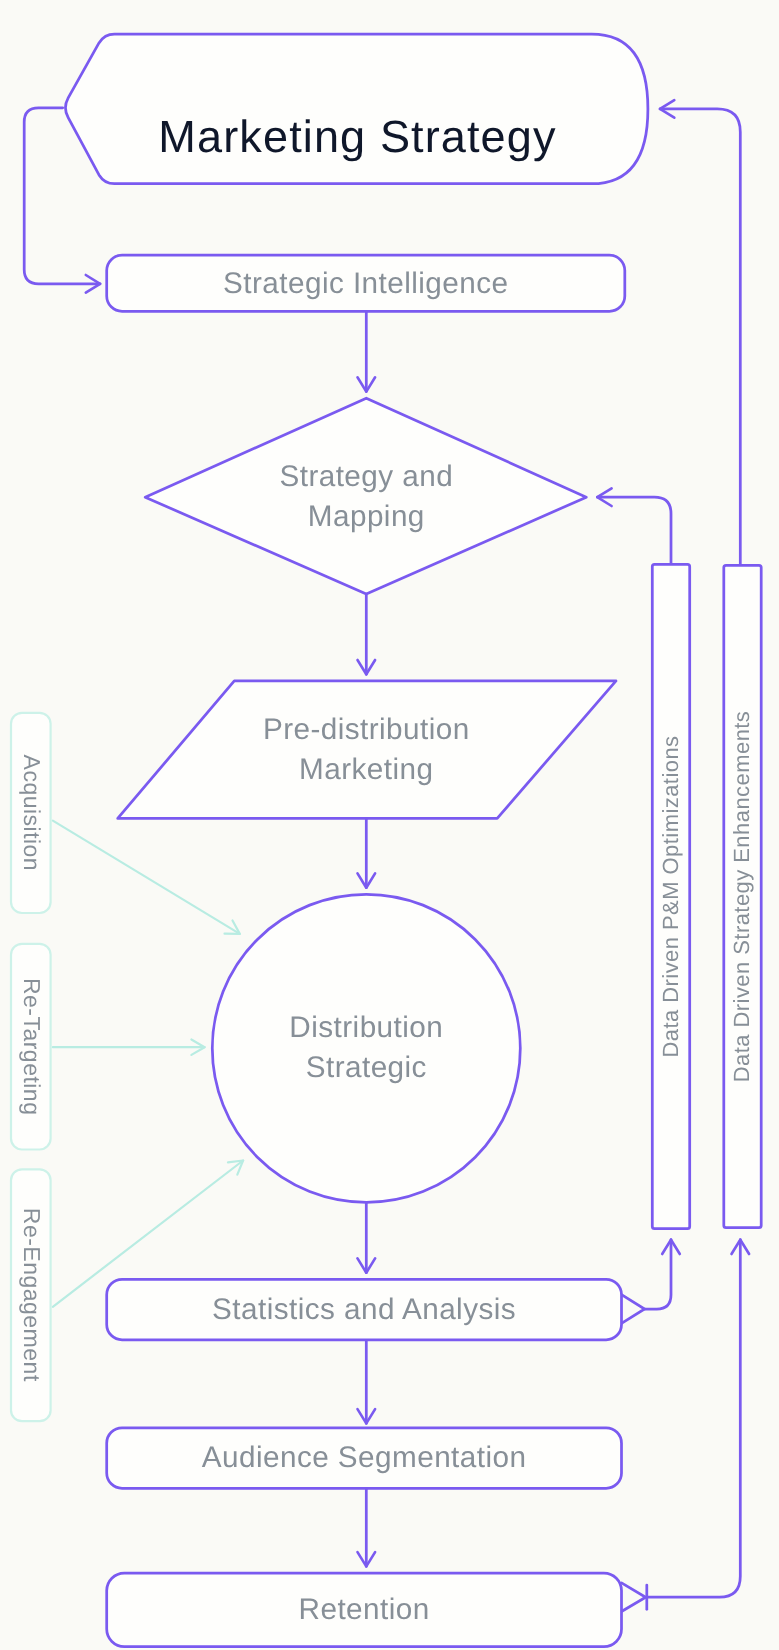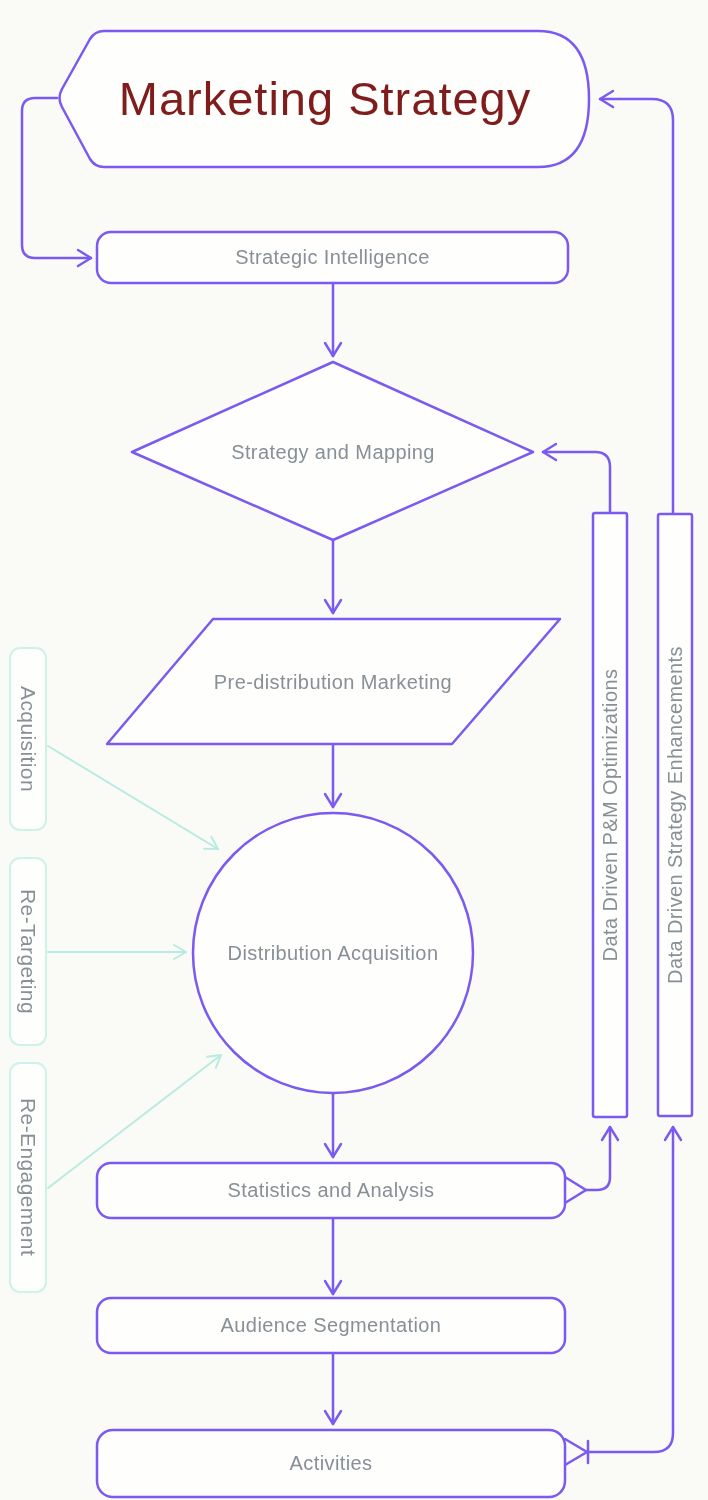--- a/index.html
+++ b/index.html
@@ -2,22 +2,22 @@
 <html><head>
 <meta charset="utf-8">
 <style>
   html,body{margin:0;padding:0;}
   body{background:#fafaf6;font-family:"Liberation Sans",sans-serif;}
   .stage{position:relative;width:708px;height:1500px;background:#fafaf6;overflow:hidden;}
   svg.diagram{position:absolute;left:0;top:0;}
   .lbl{position:absolute;display:flex;align-items:center;justify-content:center;
        text-align:center;color:#878f97;letter-spacing:0.4px;line-height:1.32;
        font-family:"Liberation Sans",sans-serif;}
-  .lbl-title{font-size:47px;color:#7f1d1d;letter-spacing:1px;}
-  .lbl-node{font-size:20px;}
+  .lbl-title{font-size:41px;color:#0f172a;letter-spacing:1px;margin-top:25px;}
+  .lbl-node{font-size:27px;}
   .lbl-tab{font-size:21px;}
   .lbl-tab span{writing-mode:vertical-rl;}
   .lbl-bar{font-size:20px;transform:rotate(-90deg);white-space:nowrap;}
 </style>
 </head>
 <body>
 
 <div class="stage">
 
   <svg class="diagram" width="708" height="1500" viewBox="0 0 708 1500">
@@ -75,27 +75,27 @@
   </svg>
 
   <div class="lbl lbl-title" style="left:80px;top:31px;width:490px;height:136px;">Marketing Strategy</div>
 
   <div class="lbl lbl-node" style="left:97px;top:232px;width:471px;height:51px;">Strategic Intelligence</div>
 
   <div class="lbl lbl-node" style="left:203px;top:390px;width:260px;height:124px;">Strategy and Mapping</div>
 
   <div class="lbl lbl-node" style="left:193px;top:637px;width:280px;height:90px;">Pre-distribution Marketing</div>
 
-  <div class="lbl lbl-node" style="left:213px;top:903px;width:240px;height:100px;">Distribution Acquisition</div>
+  <div class="lbl lbl-node" style="left:213px;top:903px;width:240px;height:100px;">Distribution Strategic</div>
 
   <div class="lbl lbl-node" style="left:97px;top:1163px;width:468px;height:55px;">Statistics and Analysis</div>
 
   <div class="lbl lbl-node" style="left:97px;top:1298px;width:468px;height:55px;text-align:right;">Audience Segmentation</div>
 
-  <div class="lbl lbl-node" style="left:97px;top:1430px;width:468px;height:67px;">Activities</div>
+  <div class="lbl lbl-node" style="left:97px;top:1430px;width:468px;height:67px;">Retention</div>
 
   <div class="lbl lbl-tab" style="left:10px;top:648px;width:36px;height:182px;">
       <span>Acquisition</span>
     </div>
 
   <div class="lbl lbl-tab" style="left:10px;top:858px;width:36px;height:187px;">
       <span>Re-Targeting</span>
     </div>
 
   <div class="lbl lbl-tab" style="left:10px;top:1063px;width:36px;height:229px;">

